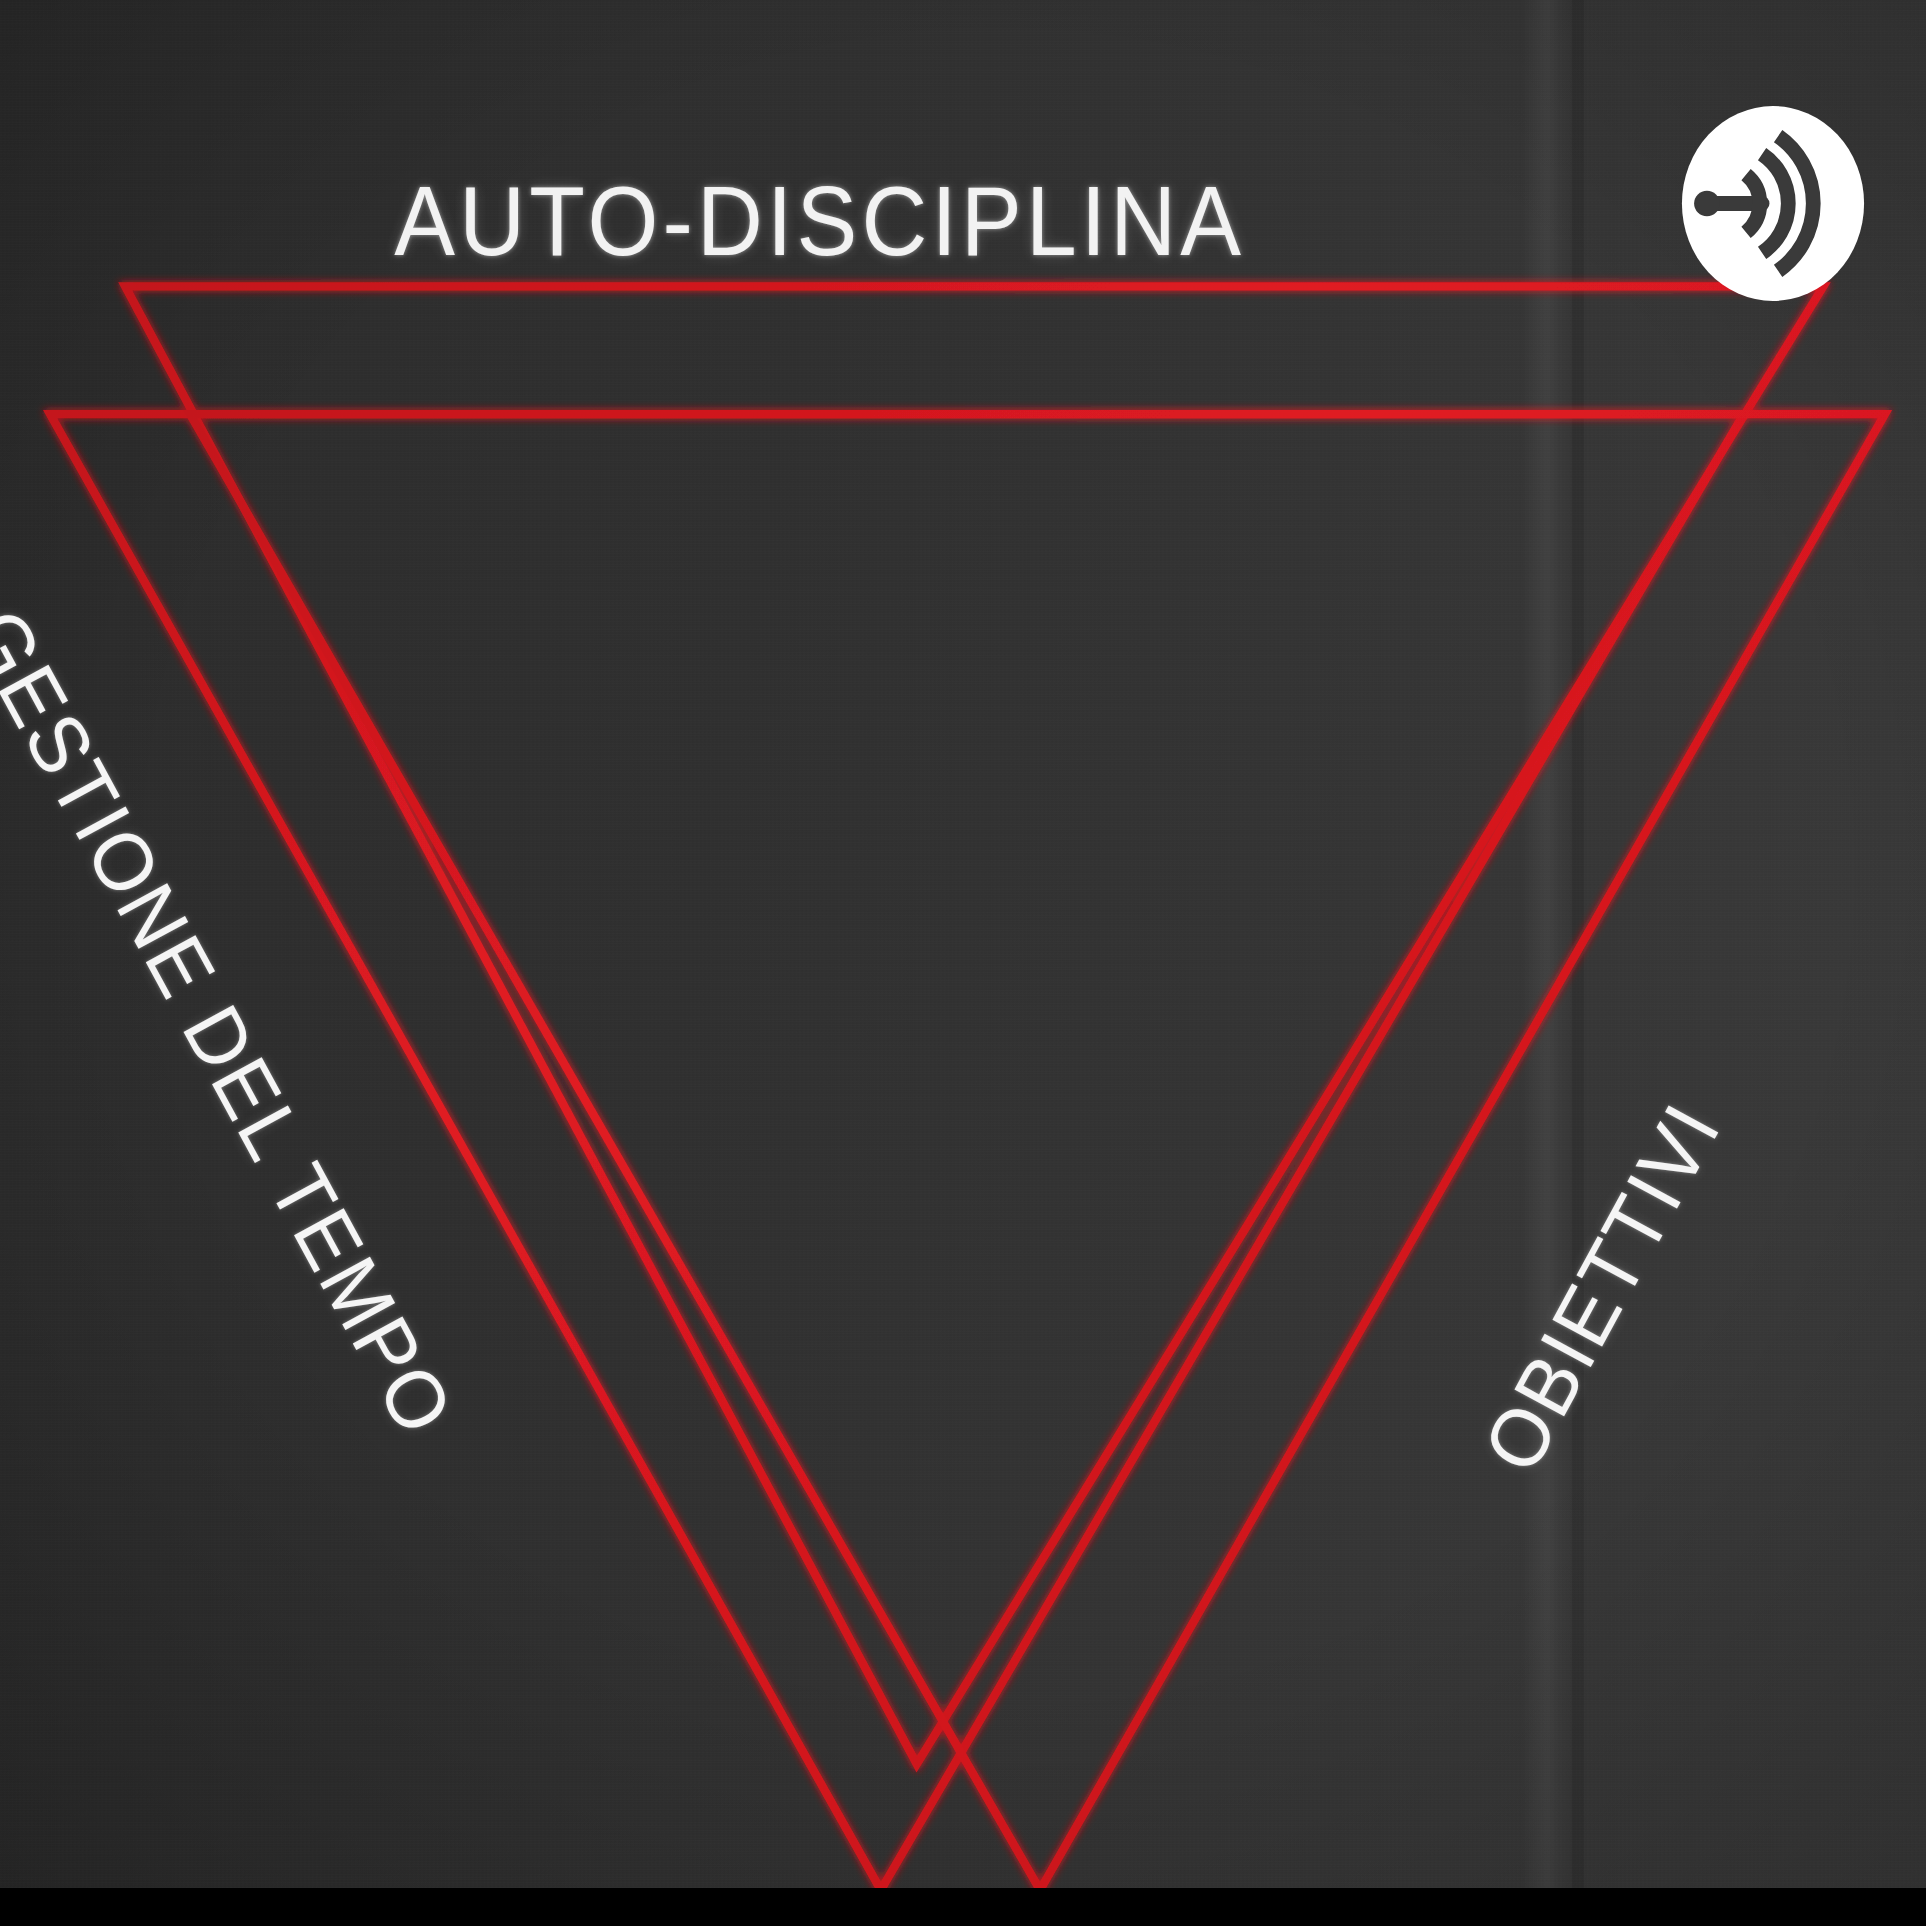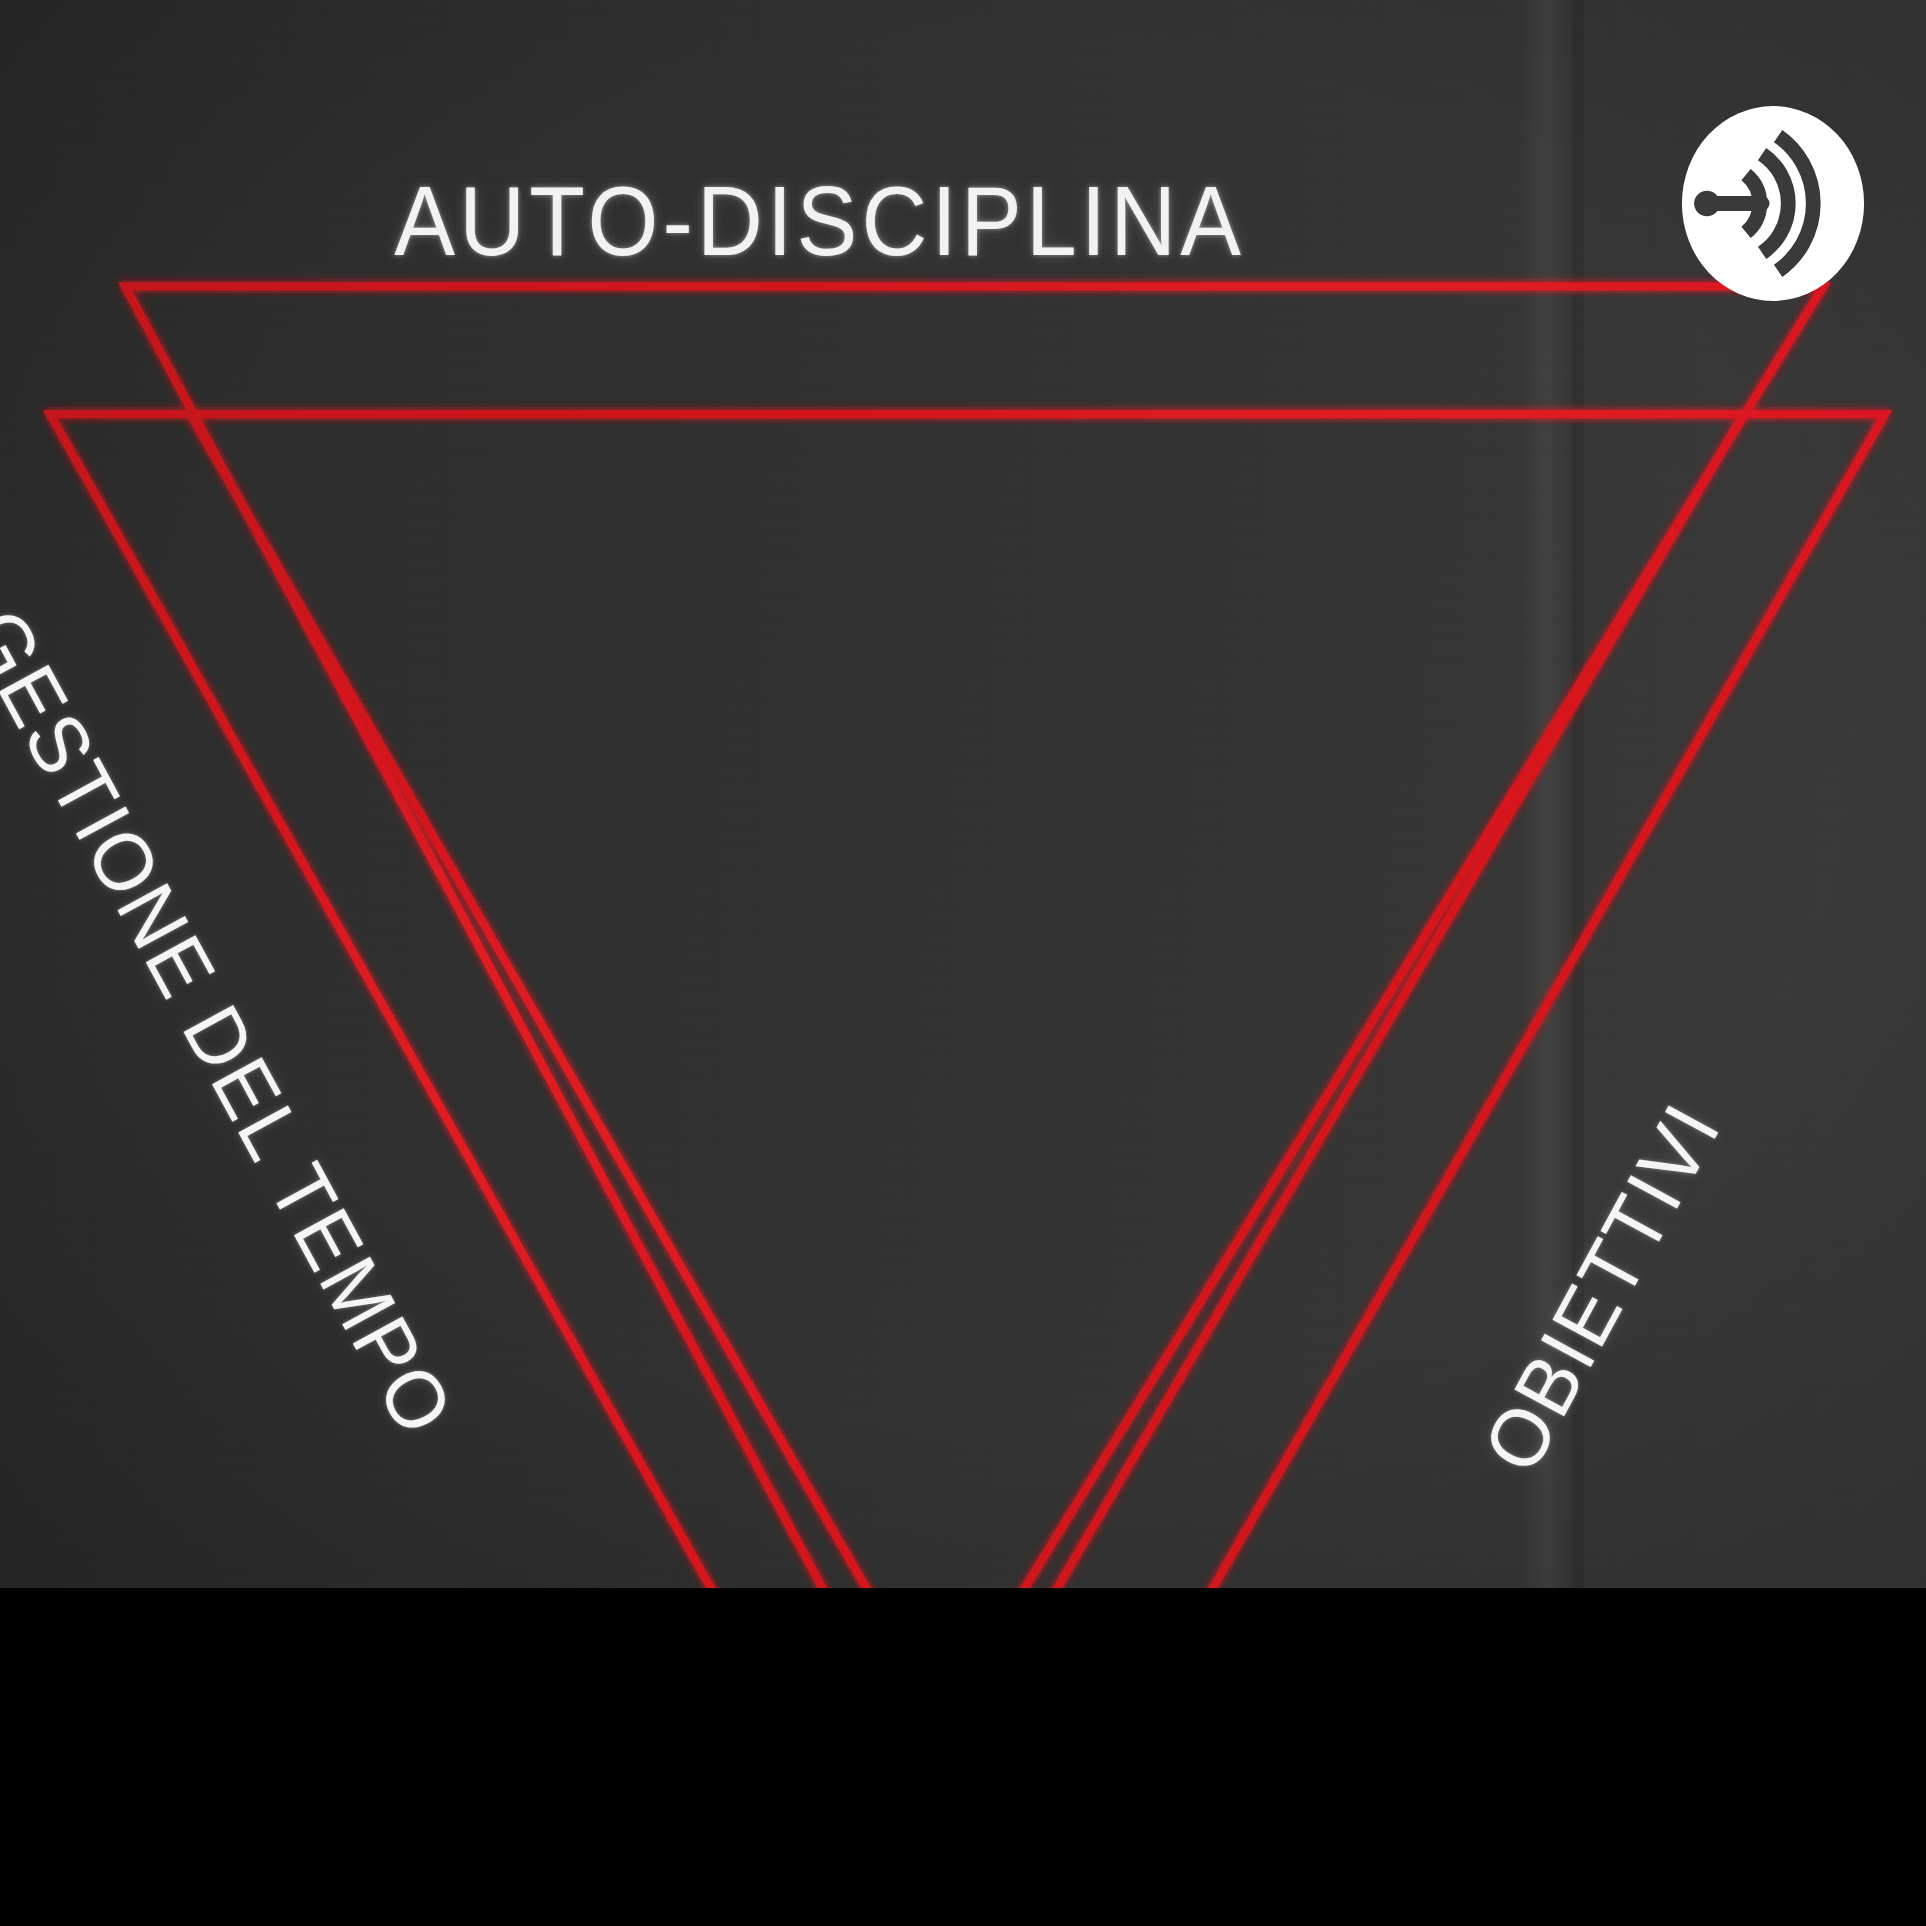--- a/index.html
+++ b/index.html
@@ -4,21 +4,21 @@
 <title>Podcast Cover</title>
 <style>
   html, body {
     margin: 0;
     padding: 0;
     background: #000;
   }
   #cover {
     position: relative;
     width: 1926px;
-    height: 1588px;
+    height: 1888px;
     overflow: hidden;
     background: #2f2f2f;
     font-family: "Liberation Sans", sans-serif;
   }
   
   .bg-base {
     position: absolute;
     inset: 0;
     background: linear-gradient(100deg, #2c2c2c 0%, #303030 38%, #343434 62%, #3b3b3b 100%);
   }

